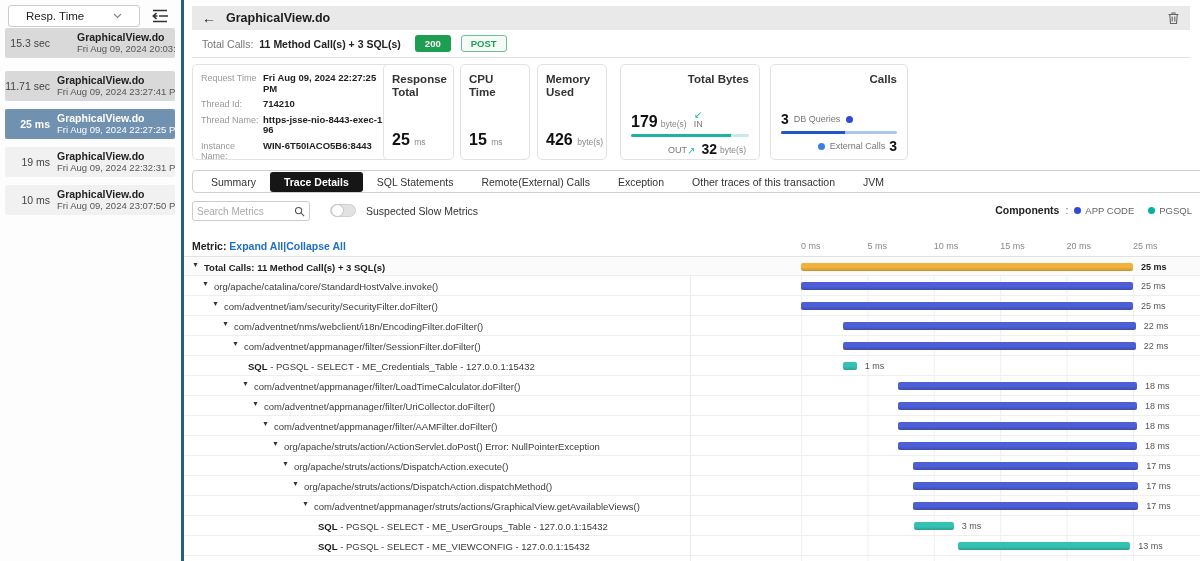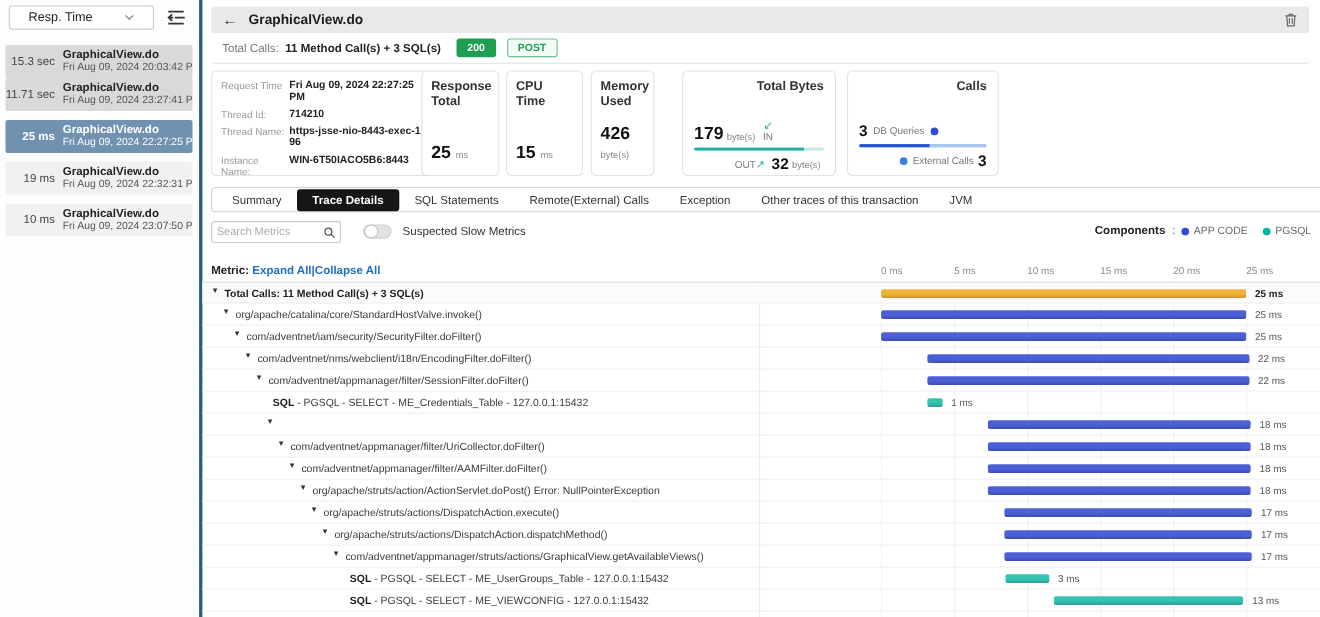--- a/index.html
+++ b/index.html
@@ -42,21 +42,21 @@
   .badge-outline { background:#f4fbf7; color:#1e9e50; border:1px solid #6dbf93; font-size:9.5px;
                    font-weight:bold; padding:2px 9px; border-radius:3px; }
 
   
   .card { position:absolute; top:64px; height:96px; background:#fff; border:1px solid #e2e2e2; border-radius:5px; }
   #card-info { left:192px; width:200px; padding:8px 8px; }
   .kv { display:flex; margin-bottom:5px; }
   .kv .k { width:62px; flex:none; font-size:9px; color:#999; line-height:10.5px; }
   .kv .v { font-size:9.5px; font-weight:bold; color:#222; line-height:10.5px; word-break:break-all; }
   .mcard { padding:8px 8px; }
-  #card-resp { left:383px; width:71px; } #card-cpu { left:460px; width:70px; } #card-mem { left:537px; width:58px; }
+  #card-resp { left:383px; width:71px; } #card-cpu { left:460px; width:70px; } #card-mem { left:537px; width:70px; }
   .mcard .mt { font-size:11.5px; font-weight:bold; color:#333; line-height:13px; }
   .mcard .mv { position:absolute; bottom:10px; left:8px; font-size:16px; font-weight:bold; color:#111; }
   .mcard .mu { font-size:8.5px; font-weight:normal; color:#888; }
 
   #card-bytes { left:620px; width:140px; padding:8px 10px; }
   #card-bytes .bt { text-align:right; font-size:11.5px; font-weight:bold; color:#333; }
   .in-line { display:flex; align-items:flex-end; margin-top:26px; }
   .big-num { font-size:16px; font-weight:bold; color:#111; }
   .small-unit { font-size:8.5px; color:#888; margin:0 3px 2px 3px; }
   .dir-lbl { font-size:9px; color:#777; margin-bottom:2px; }
@@ -136,21 +136,21 @@
         </svg>
       </div>
       <span class="collapse-btn">
         <svg width="20" height="16" viewBox="0 0 20 16">
           <path d="M3 2.5h14M9 8h9M3 13.5h14" stroke="#333" stroke-width="1.6" fill="none"></path>
           <path d="M7.5 8H3.5M6.5 5l-3.2 3 3.2 3" stroke="#333" stroke-width="1.6" fill="none"></path>
         </svg>
       </span>
     </div>
     <div id="side-items">
-        <div class="side-item dim" style="top: 41px;">
+        <div class="side-item dim" style="top: 28px; gap: 20px;">
           <span class="dur">15.3 sec</span>
           <span class="tx">
             <div class="ti">GraphicalView.do</div>
             <div class="dt">Fri Aug 09, 2024 20:03:42 PM</div>
           </span>
         </div>
         <div class="side-item dim" style="top: 71px;">
           <span class="dur">11.71 sec</span>
           <span class="tx">
             <div class="ti">GraphicalView.do</div>
@@ -359,20 +359,21 @@
           <div class="t-bar" style="left: 659.496px; width: 292.16px; background: linear-gradient(rgb(77, 95, 214) 0%, rgb(77, 95, 214) 55%, rgba(0, 0, 0, 0.18) 100%), rgb(77, 95, 214);"></div>
           <span class="t-ms" style="left: 959.656px;">22 ms</span>
         </div>
         <div class="trace-row">
           <span class="t-label" style="left: 64px;"><b>SQL</b> - PGSQL - SELECT - ME_Credentials_Table - 127.0.0.1:15432</span>
           <div class="t-bar" style="left: 659.496px; width: 13.28px; background: linear-gradient(rgb(53, 194, 179) 0%, rgb(53, 194, 179) 55%, rgba(0, 0, 0, 0.18) 100%), rgb(53, 194, 179);"></div>
           <span class="t-ms" style="left: 680.776px;">1 ms</span>
         </div>
         <div class="trace-row">
           <span class="t-arrow" style="left: 58px;">▼</span>
+          <span class="t-label" style="left: 70px;">com/adventnet/appmanager/filter/LoadTimeCalculator.doFilter()</span>
           <div class="t-bar" style="left: 713.944px; width: 239.04px; background: linear-gradient(rgb(77, 95, 214) 0%, rgb(77, 95, 214) 55%, rgba(0, 0, 0, 0.18) 100%), rgb(77, 95, 214);"></div>
           <span class="t-ms" style="left: 960.984px;">18 ms</span>
         </div>
         <div class="trace-row">
           <span class="t-arrow" style="left: 68px;">▼</span>
           <span class="t-label" style="left: 80px;">com/adventnet/appmanager/filter/UriCollector.doFilter()</span>
           <div class="t-bar" style="left: 713.944px; width: 239.04px; background: linear-gradient(rgb(77, 95, 214) 0%, rgb(77, 95, 214) 55%, rgba(0, 0, 0, 0.18) 100%), rgb(77, 95, 214);"></div>
           <span class="t-ms" style="left: 960.984px;">18 ms</span>
         </div>
         <div class="trace-row">

